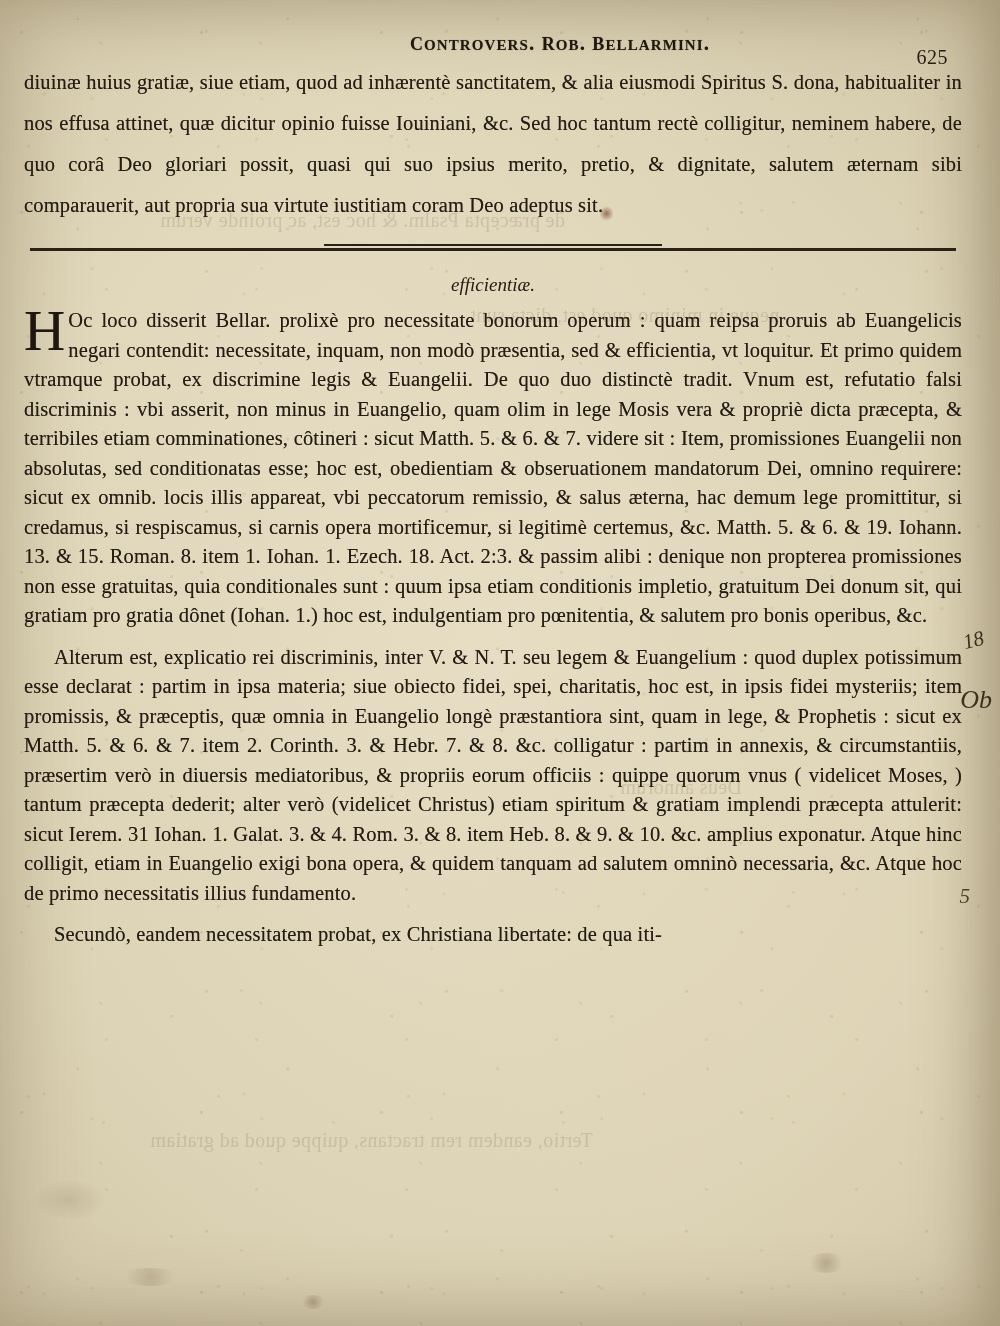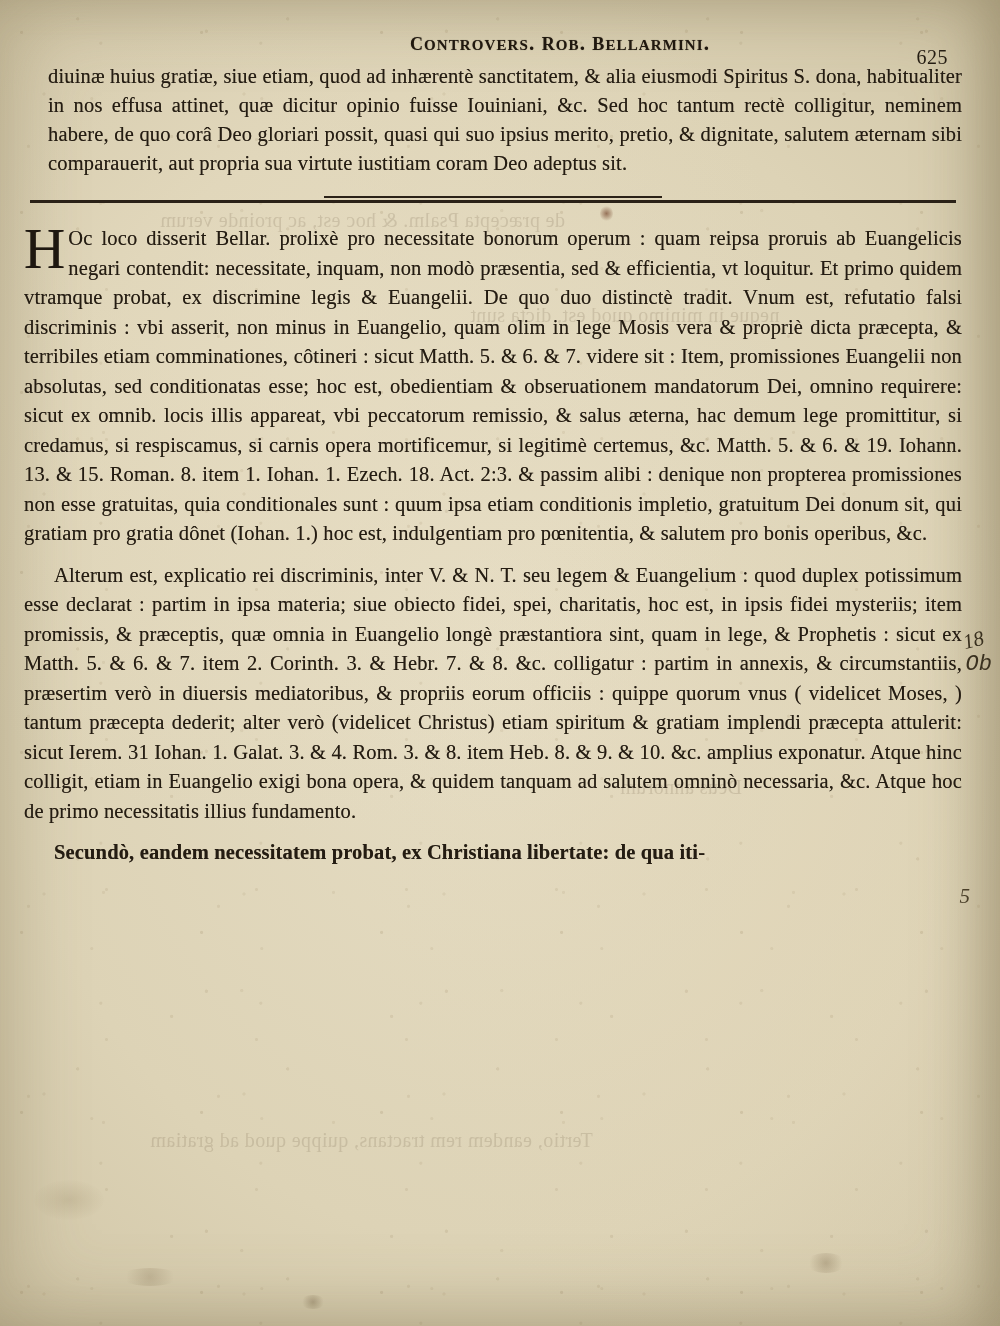--- a/index.html
+++ b/index.html
@@ -101,21 +101,21 @@
   p {
     margin: 0;
     font-size: 20.5px;
     line-height: 29.5px;
     text-align: justify;
     text-justify: inter-word;
     letter-spacing: .15px;
     color: #241c12;
     text-shadow: 0 0 .6px rgba(36,28,18,.55);
   }
-  p.tight { line-height: 29px; margin-left: 24px; }
+  p.tight { line-height: 41px; }
   .indent { text-indent: 30px; }
 
   
   .rule-wrap {
     position: relative;
     margin: 14px 0 10px 0;
     height: 22px;
   }
   .rule-wrap .r1 {
     position: absolute; left: 6px; right: 6px; top: 8px;
@@ -169,21 +169,21 @@
 
   
   .marginalia {
     position: absolute;
     z-index: 4;
     color: #39301f;
     font-family: "Liberation Serif", serif;
     font-style: italic;
   }
   #m1 { right: 16px; top: 628px; font-size: 21px; transform: rotate(-14deg); }
-  #m2 { right: 8px;  top: 652px; font-size: 22px; font-family: Liberation Mono, monospace; }
+  #m2 { right: 8px;  top: 685px; font-size: 26px; }
   #m3 { right: 30px; top: 884px; font-size: 21px; color: #4a3f29; }
 
   
   .blot {
     position: absolute;
     z-index: 2;
     border-radius: 50%;
     pointer-events: none;
   }
   #b1 { left: 600px; top: 205px; width: 13px; height: 17px;
@@ -218,28 +218,29 @@
 
     <div class="body">
 
       <p class="tight">diuinæ huius gratiæ, siue etiam, quod ad inhærentè sanctitatem, &amp; alia eiusmodi Spiritus S. dona, habitualiter in nos effusa attinet, quæ dicitur opinio fuisse Iouiniani, &amp;c.    Sed hoc tantum rectè colligitur, neminem habere, de quo corâ Deo gloriari possit, quasi qui suo ipsius merito, pretio, &amp; dignitate, salutem æternam sibi comparauerit, aut propria sua virtute iustitiam coram Deo adeptus sit.</p>
 
       <div class="rule-wrap">
         <div class="r2"></div>
         <div class="r1"></div>
       </div>
 
+      <div class="thesis-sub2">efficientiæ.</div>
 
       <p class="dropcap-para">
         <span class="dropcap">H</span><span>Oc loco disserit Bellar. prolixè pro necessitate bonorum operum : quam reipsa proruis ab Euangelicis negari contendit: necessitate, inquam, non modò præsentia, sed &amp; efficientia, vt loquitur. Et primo quidem vtramque probat, ex discrimine legis &amp; Euangelii.  De quo duo distinctè tradit. Vnum est, refutatio falsi discriminis : vbi asserit, non minus in Euangelio, quam olim in lege Mosis vera &amp; propriè dicta præcepta, &amp; terribiles etiam comminationes, côtineri : sicut Matth. 5. &amp; 6. &amp; 7. videre sit : Item, promissiones Euangelii non absolutas, sed conditionatas esse; hoc est, obedientiam &amp; obseruationem mandatorum Dei, omnino requirere: sicut ex omnib. locis illis appareat, vbi peccatorum remissio, &amp; salus æterna, hac demum lege promittitur, si credamus, si respiscamus, si carnis opera mortificemur, si legitimè certemus, &amp;c. Matth. 5. &amp; 6. &amp; 19. Iohann. 13. &amp; 15. Roman. 8. item 1. Iohan. 1. Ezech. 18. Act. 2:3. &amp; passim alibi : denique non propterea promissiones non esse gratuitas, quia conditionales sunt : quum ipsa etiam conditionis impletio, gratuitum Dei donum sit, qui gratiam pro gratia dônet (Iohan. 1.) hoc est, indulgentiam pro pœnitentia, &amp; salutem pro bonis operibus, &amp;c.</span>
       </p>
 
       <p class="indent para-block">Alterum est, explicatio rei discriminis, inter V. &amp; N. T. seu legem &amp; Euangelium : quod duplex potissimum esse declarat : partim in ipsa materia; siue obiecto fidei, spei, charitatis, hoc est, in ipsis fidei mysteriis; item promissis, &amp; præceptis, quæ omnia in Euangelio longè præstantiora sint, quam in lege, &amp; Prophetis : sicut ex Matth. 5. &amp; 6. &amp; 7. item 2. Corinth. 3. &amp; Hebr. 7. &amp; 8. &amp;c. colligatur : partim in annexis, &amp; circumstantiis, præsertim verò in diuersis mediatoribus, &amp; propriis eorum officiis : quippe quorum vnus ( videlicet Moses, ) tantum præcepta dederit; alter verò (videlicet Christus) etiam spiritum &amp; gratiam implendi præcepta attulerit: sicut Ierem. 31 Iohan. 1. Galat. 3. &amp; 4. Rom. 3. &amp; 8. item Heb. 8. &amp; 9. &amp; 10. &amp;c. amplius exponatur.  Atque hinc colligit, etiam in Euangelio exigi bona opera, &amp; quidem tanquam ad salutem omninò necessaria, &amp;c.    Atque hoc de primo necessitatis illius fundamento.</p>
 
-      <p class="indent para-block" style="font-weight:bold;">Secundò, eandem necessitatem probat, ex Christiana libertate: de qua iti-</p>
+      <p class="indent para-block" style="">Secundò, eandem necessitatem probat, ex Christiana libertate: de qua iti-</p>
 
     </div>
 
   </div>
 
   <div class="marginalia" id="m1">18</div>
   <div class="marginalia" id="m2">Ob</div>
   <div class="marginalia" id="m3">5</div>
 
   <div class="blot" id="b1"></div>

